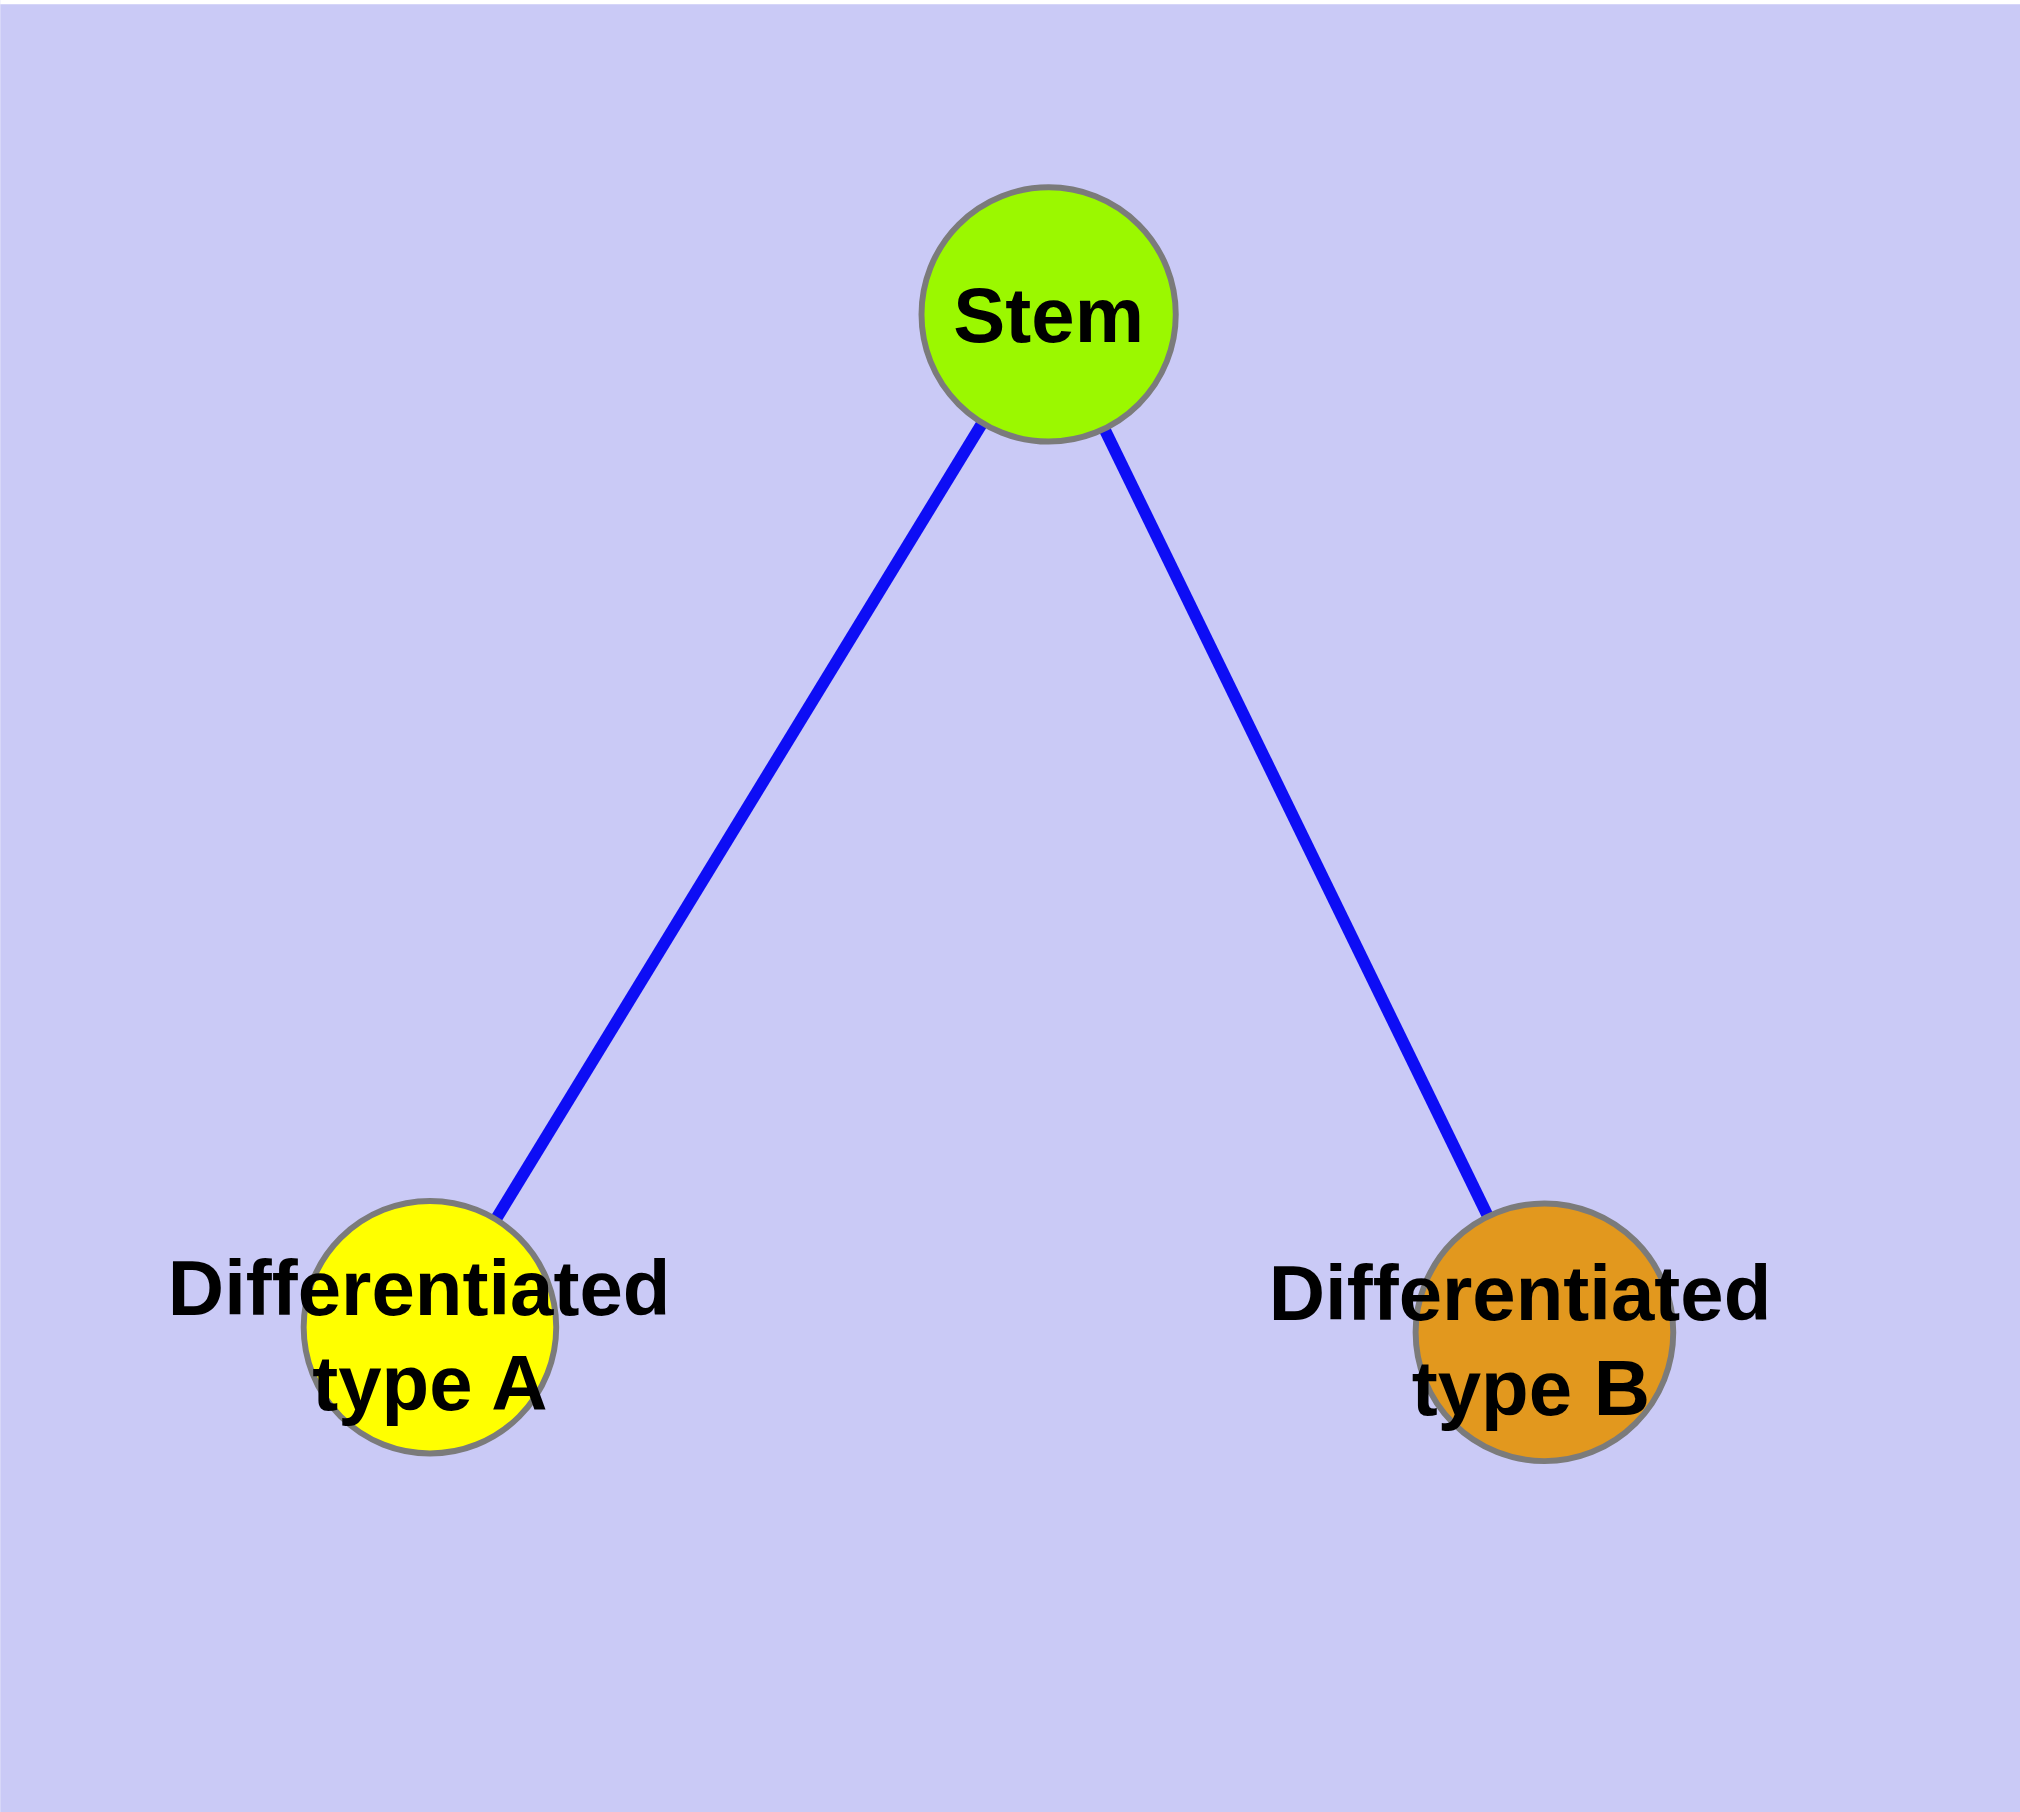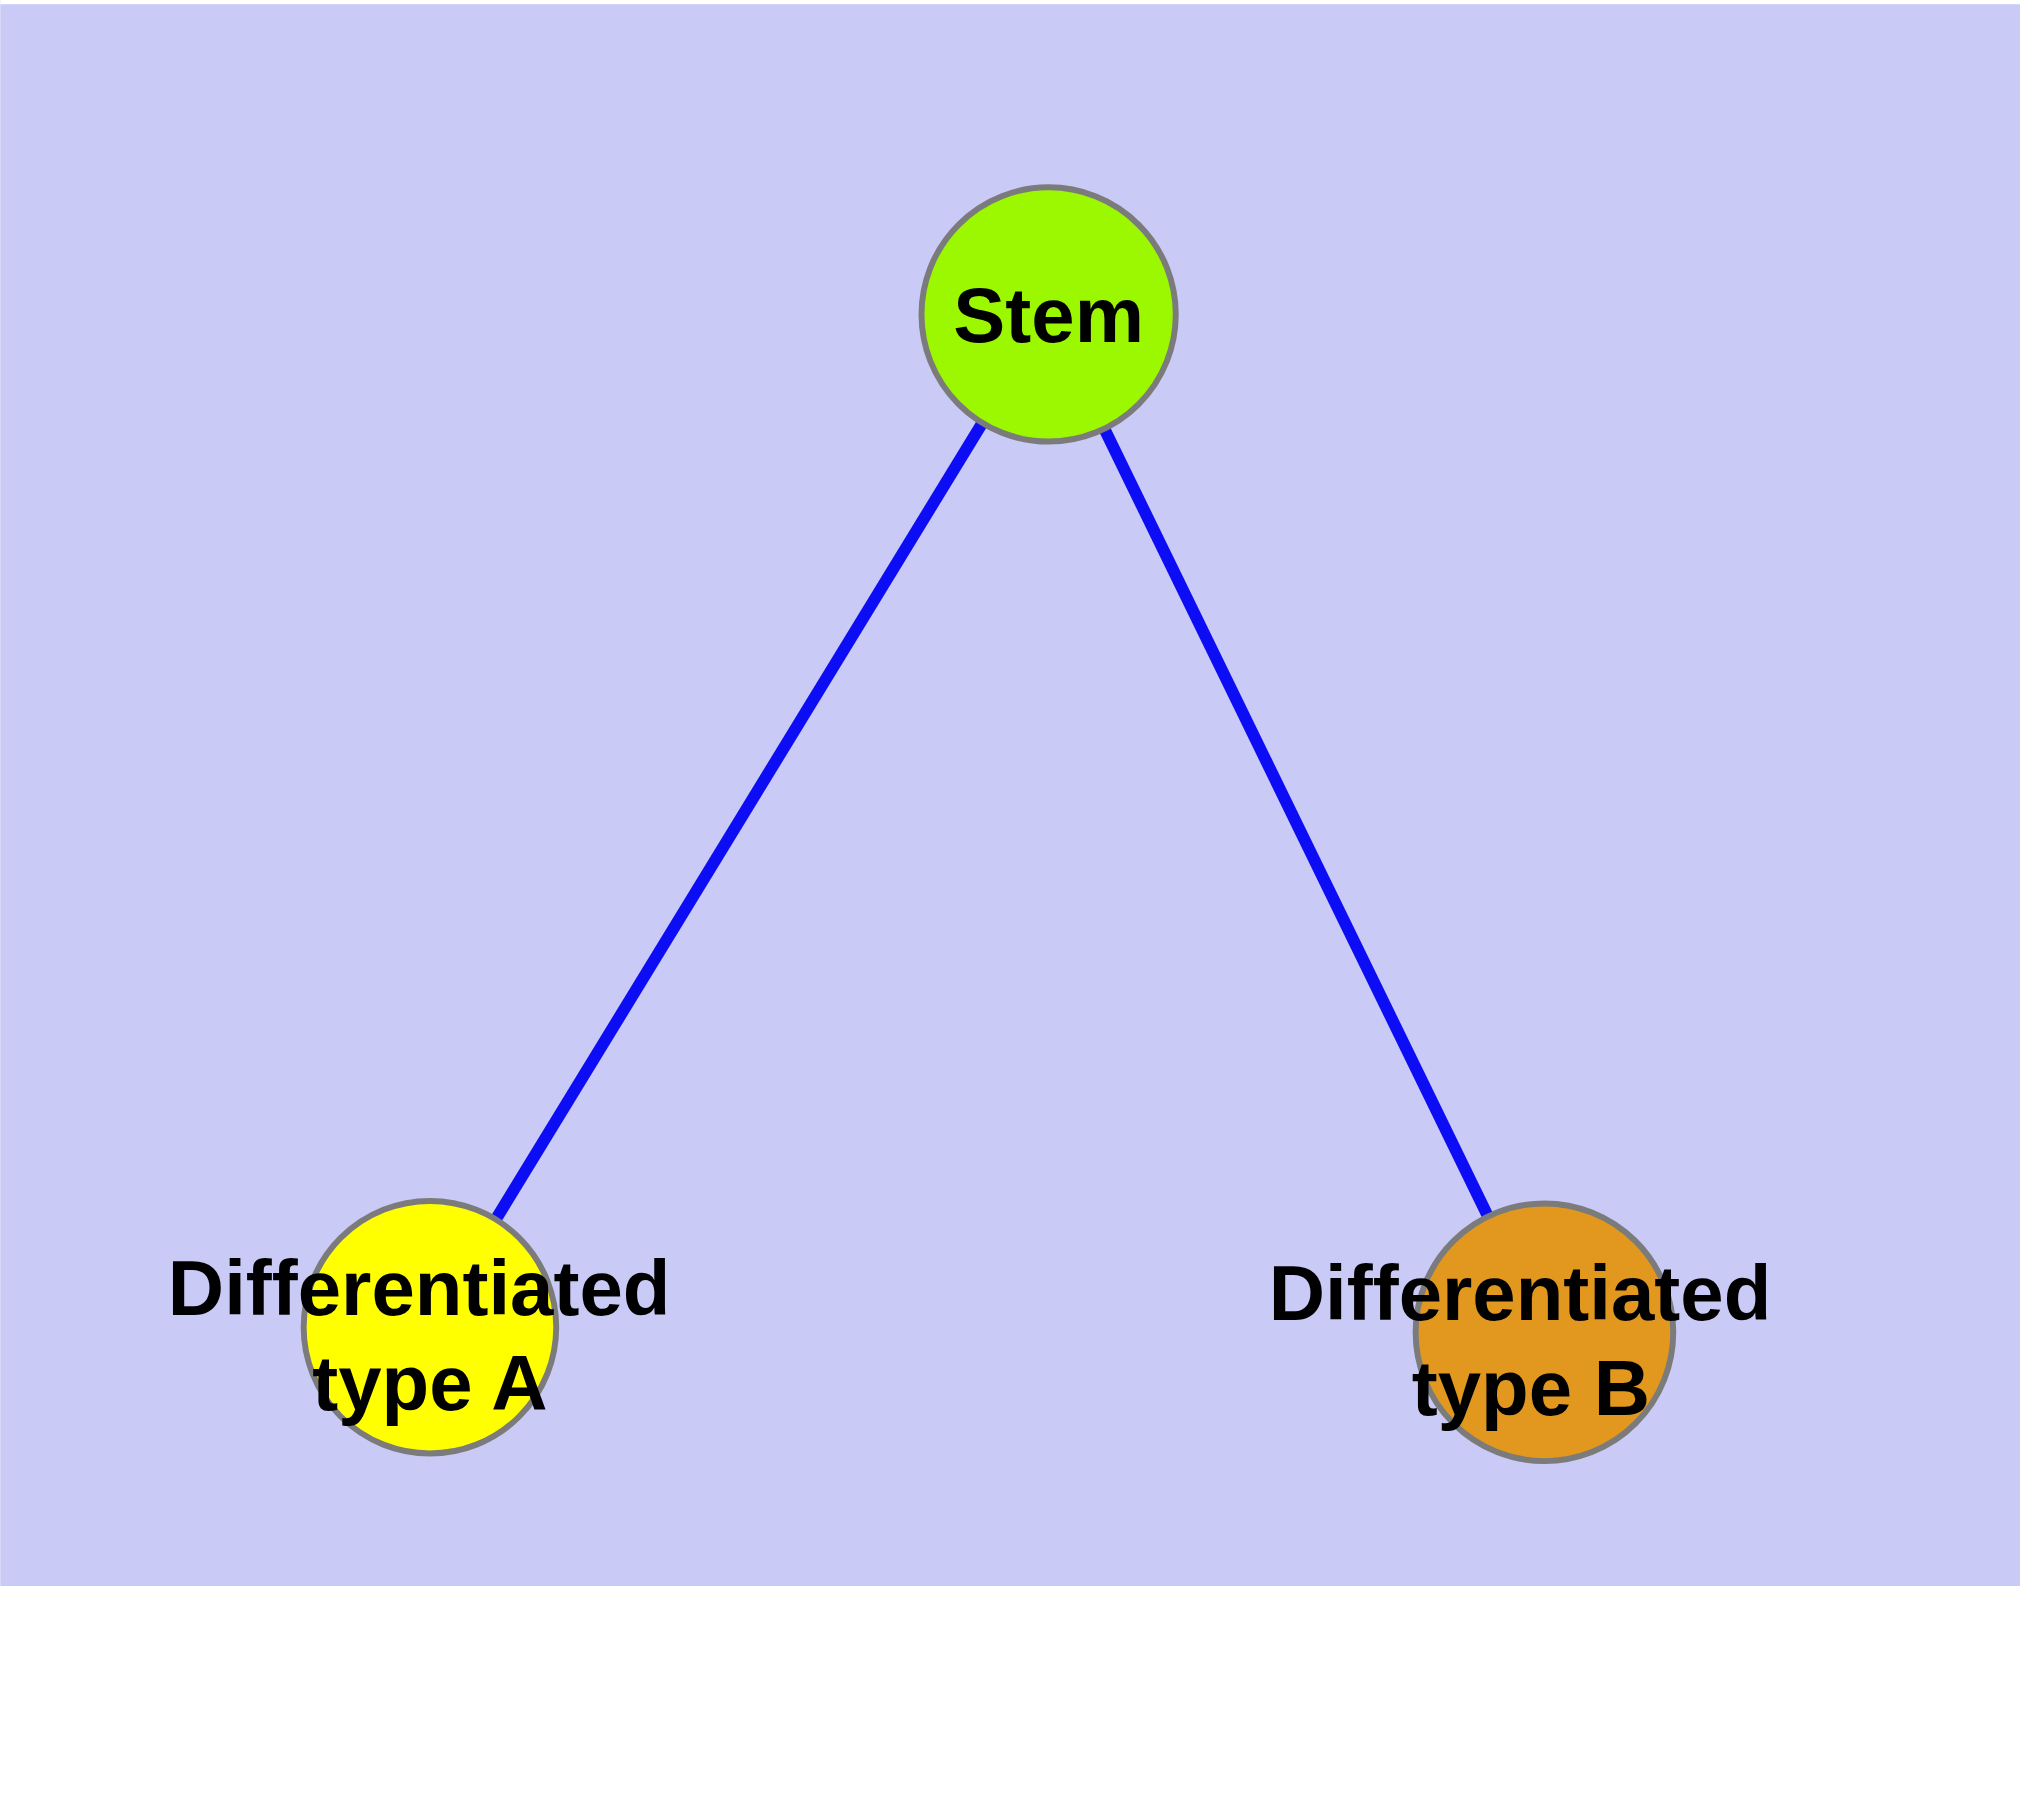--- a/index.html
+++ b/index.html
@@ -3,21 +3,21 @@
 <meta charset="utf-8">
 <style>
   html, body {
     margin: 0;
     padding: 0;
     background: #ffffff;
   }
   .canvas-wrap {
     position: relative;
     width: 2021px;
-    height: 1586px;
+    height: 1812px;
     font-family: "Liberation Sans", sans-serif;
   }
   svg {
     display: block;
   }
   .edge {
     stroke-width: 14px;
     fill: none;
   }
   .node {

